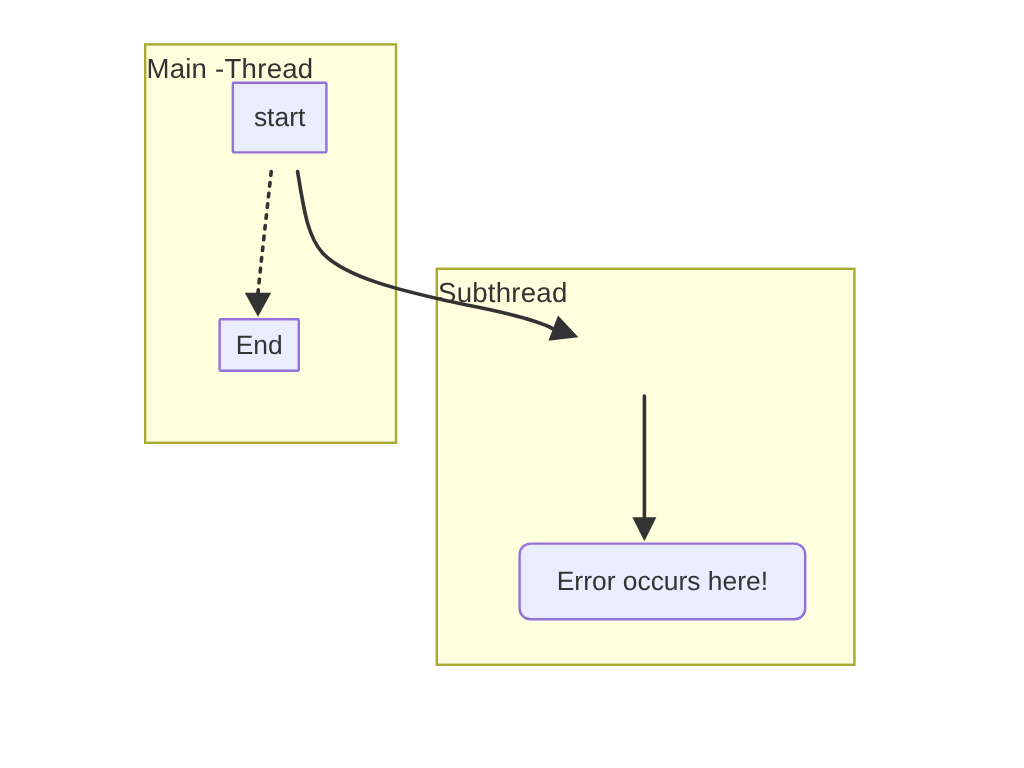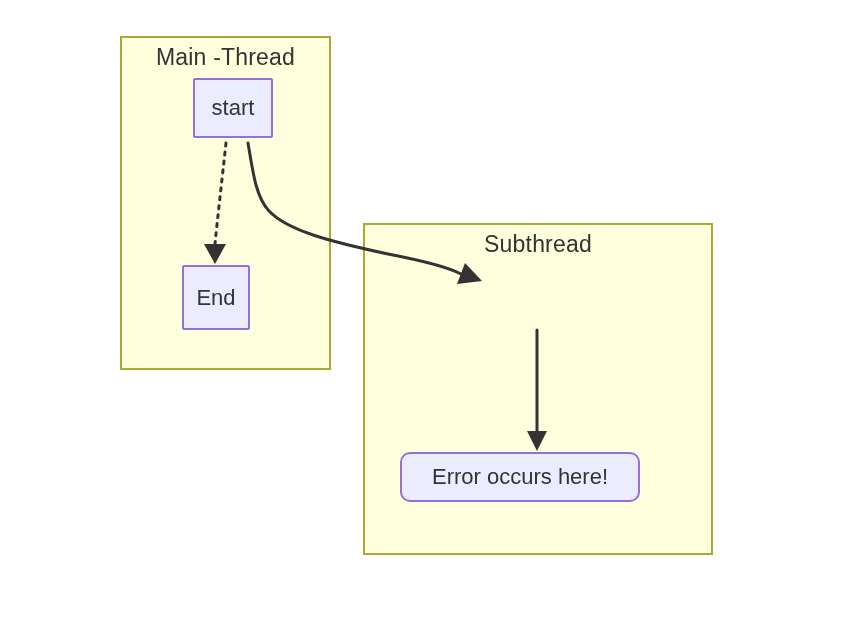--- a/index.html
+++ b/index.html
@@ -20,21 +20,21 @@
     background: var(--subgraph-fill, #ffffde);
     border: 2px solid var(--subgraph-border, #aaaa33);
     box-sizing: border-box;
     z-index: 1;
   }
   .subgraph-title {
     position: absolute;
     top: 6px;
     left: 0;
     width: 100%;
-    text-align: center;
+    text-align: left;
     font-size: 23px;
     color: var(--text, #333333);
     letter-spacing: 0.2px;
   }
   #sg-main { left: 120px; top: 36px; width: 211px; height: 334px; }
   #sg-sub  { left: 363px; top: 223px; width: 350px; height: 332px; }
 
   .edges {
     position: absolute;
     left: 0;
@@ -63,24 +63,24 @@
     box-sizing: border-box;
     border-radius: 2px;
     display: flex;
     align-items: center;
     justify-content: center;
     font-size: 22px;
     color: var(--text, #333333);
     z-index: 3;
     white-space: nowrap;
   }
-  #node-start   { left: 193px; top: 78px;  width: 80px;  height: 60px; text-align: center; }
-  #node-end     { left: 182px; top: 265px; width: 68px;  height: 65px; }
+  #node-start   { left: 193px; top: 68px;  width: 80px;  height: 60px; text-align: center; }
+  #node-end     { left: 182px; top: 265px; width: 68px;  height: 45px; }
   #node-process { left: 483px; top: 267px; width: 109px; height: 63px; }
-  #node-error   { left: 400px; top: 452px; width: 240px; height: 50px; border-radius: 10px; }
+  #node-error   { left: 432px; top: 452px; width: 240px; height: 65px; border-radius: 10px; }
 </style>
 </head>
 <body>
 
 <div class="canvas">
 
   <div class="subgraph" id="sg-main">
     <div class="subgraph-title">Main -Thread</div>
   </div>
 

